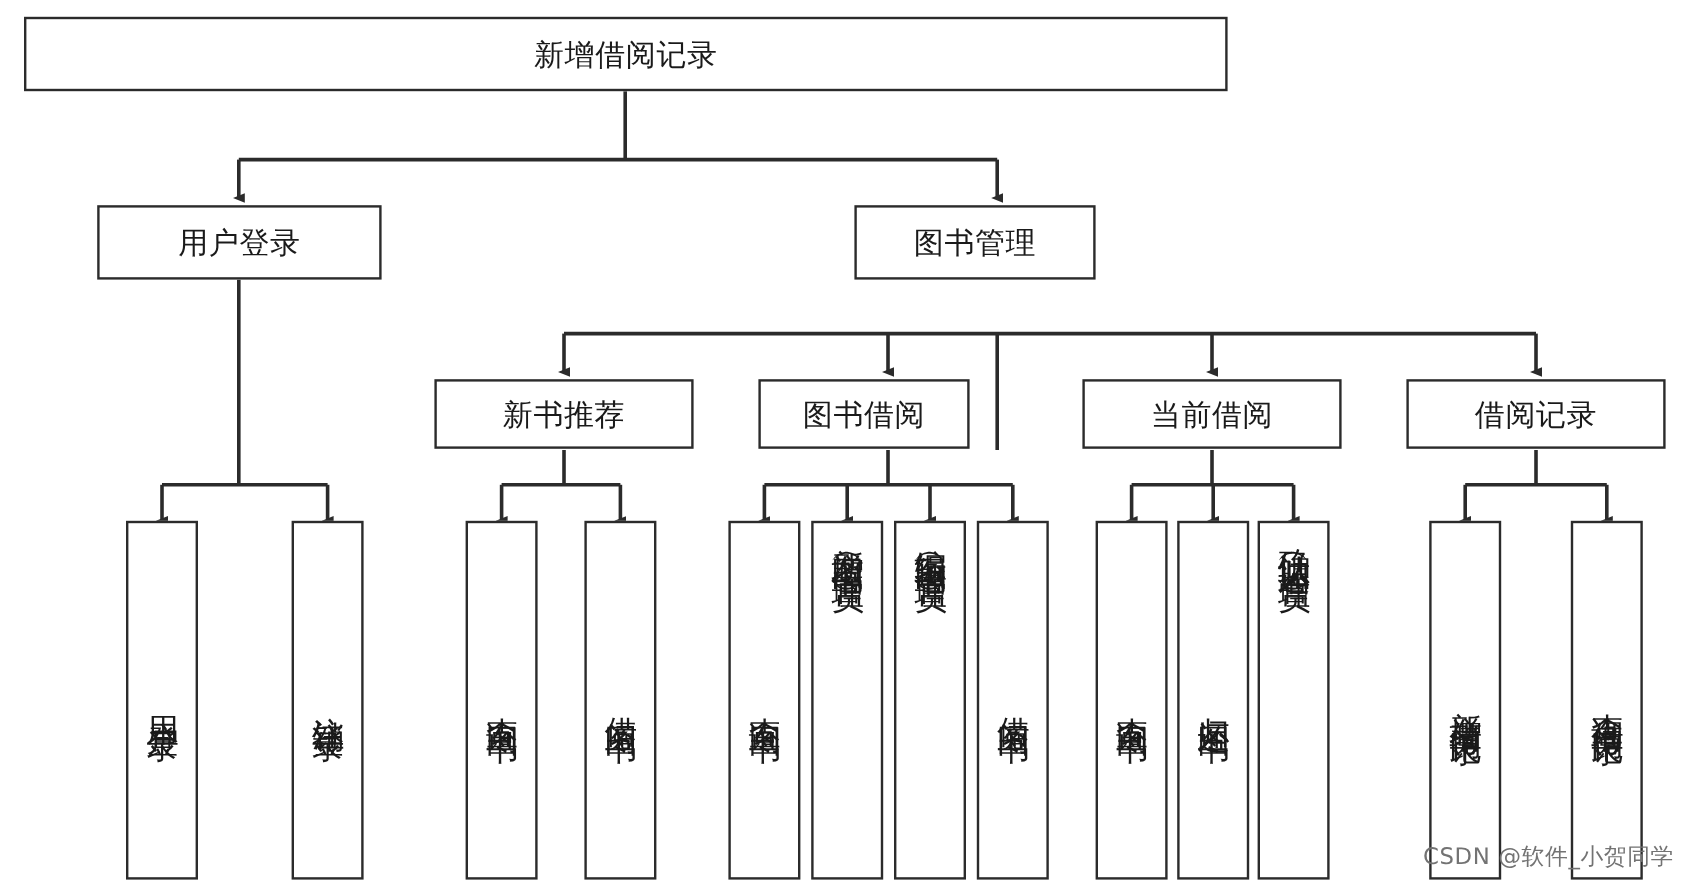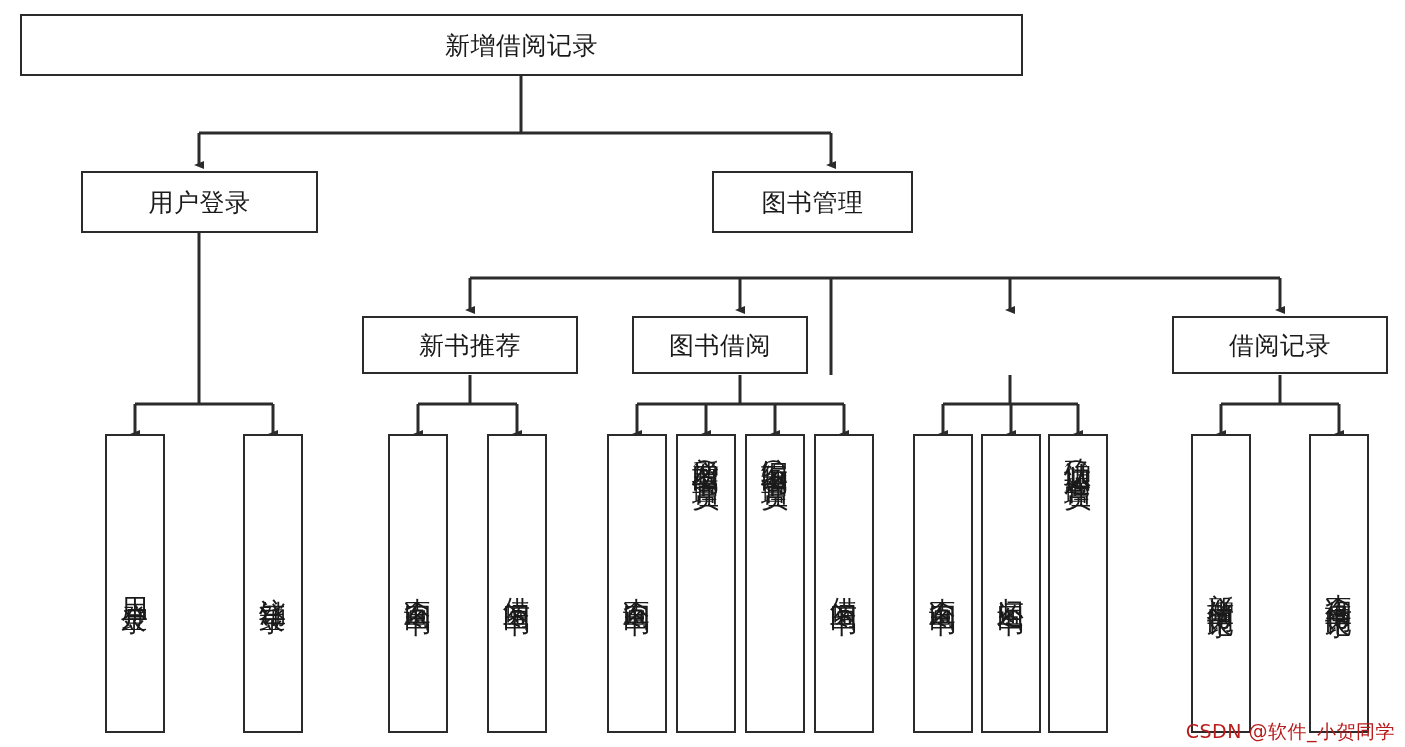--- a/index.html
+++ b/index.html
@@ -60,23 +60,23 @@
     white-space: nowrap;
     margin: 0 auto;
   }
   .node.vert.mid .label {
     margin-top: auto;
     margin-bottom: auto;
   }
   .watermark {
     position: absolute;
     right: 10px;
-    bottom: 2px;
+    bottom: 20px;
     font-size: 19px;
-    color: #b91c1c;
+    color: #737373;
     white-space: nowrap;
     letter-spacing: 0.5px;
   }
 </style>
 </head>
 <body>
 
 <div id="canvas">
 
   <svg class="edges" viewBox="0 0 1405 747">
@@ -139,20 +139,23 @@
   <div class="node horiz" style="left:712px; top:171px; width:201px; height:62px;">
     <span class="label">图书管理</span>
   </div>
 
   <div class="node horiz" style="left:362px; top:316px; width:216px; height:58px;">
     <span class="label">新书推荐</span>
   </div>
   <div class="node horiz" style="left:632px; top:316px; width:176px; height:58px;">
     <span class="label">图书借阅</span>
   </div>
+  <div class="node horiz" style="left:902px; top:316px; width:216px; height:58px;">
+    <span class="label">当前借阅</span>
+  </div>
   <div class="node horiz" style="left:1172px; top:316px; width:216px; height:58px;">
     <span class="label">借阅记录</span>
   </div>
 
   <div class="node vert mid" style="left:105px; top:434px; width:60px; height:299px;">
     <span class="label">用户登录</span>
   </div>
   <div class="node vert mid" style="left:243px; top:434px; width:60px; height:299px;">
     <span class="label">注销登录</span>
   </div>

